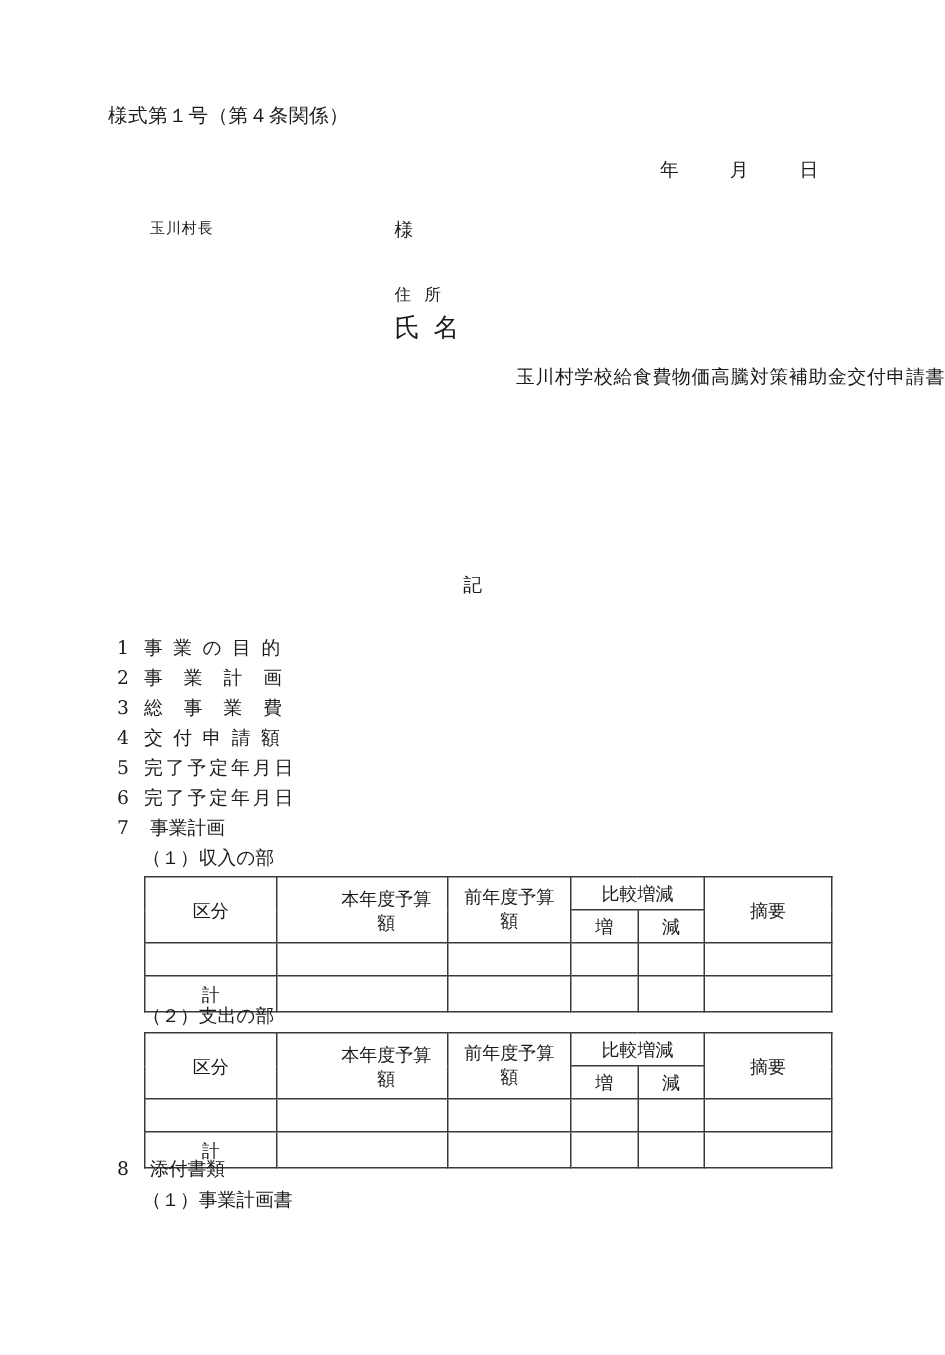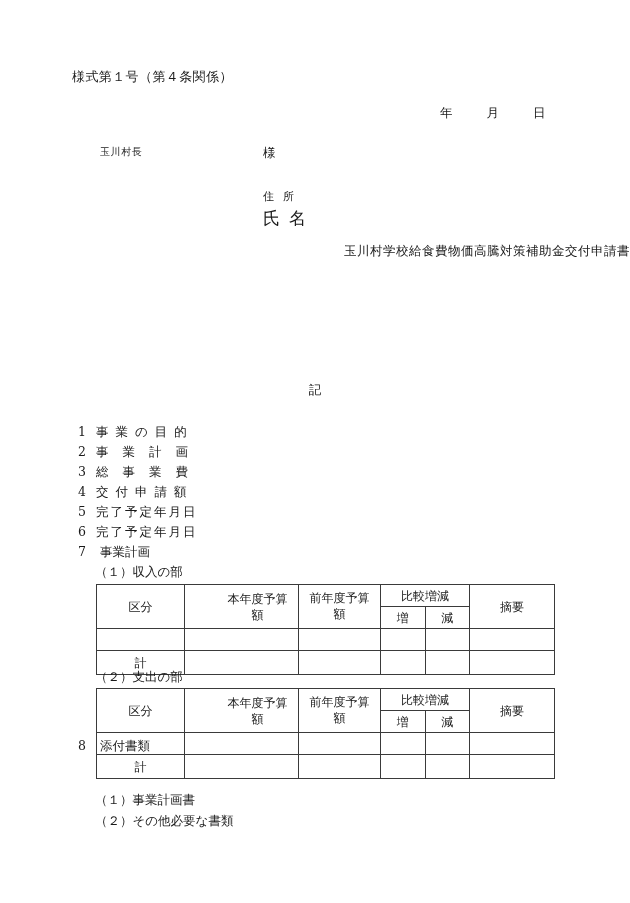--- a/index.html
+++ b/index.html
@@ -257,20 +257,19 @@
         <td>計</td>
         <td></td>
         <td></td>
         <td></td>
         <td></td>
         <td></td>
       </tr>
     </tbody>
   </table>
 
-  <div class="abs item" style="top:738px">
+  <div class="abs item" style="top:771px">
     <span class="num" style="width:22px">8</span><span class="txt">添付書類</span>
   </div>
 
   <div class="abs subitem" style="top:792px">（１）事業計画書</div>
-  <div class="abs subitem" style="top:813px">（２）その他必要な書類</div>
 
 </div>
 
 </body></html>

